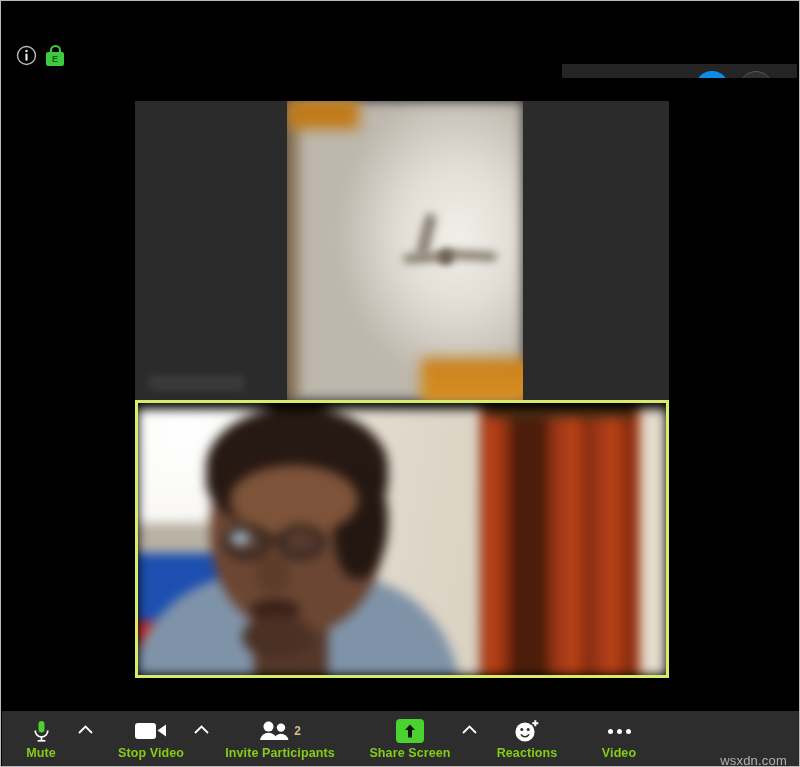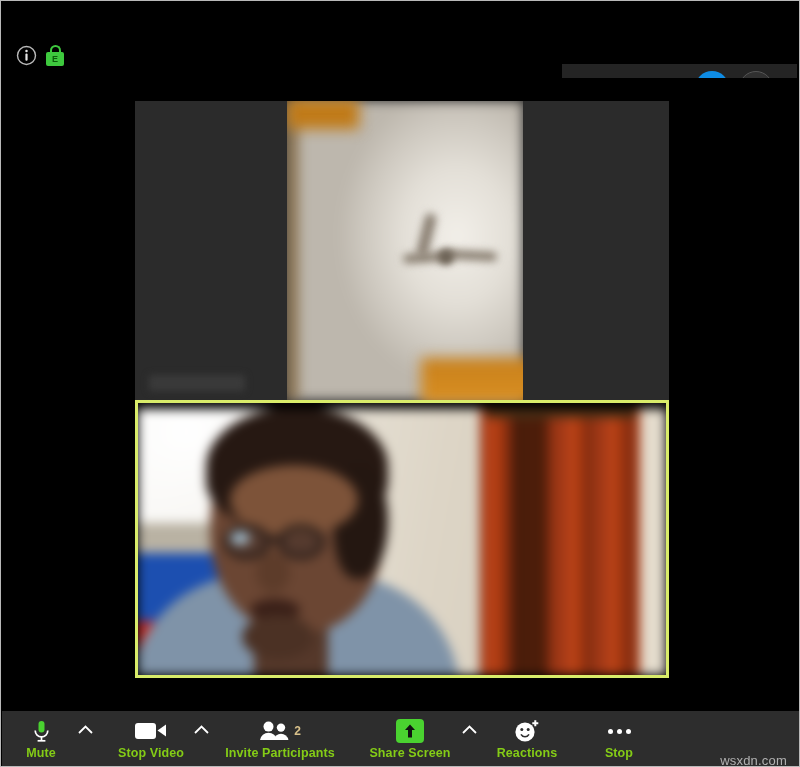--- a/index.html
+++ b/index.html
@@ -692,19 +692,19 @@
     </div>
 
     <div class="tb-item" style="width:62px;margin-left:24px;">
       <div class="glyph">
         <span class="dots">
           <i></i>
           <i></i>
           <i></i>
         </span>
       </div>
-      <div class="lbl">Stop</div>
+      <div class="lbl">Video</div>
     </div>
 
   </div>
 
   <div class="watermark">wsxdn.com</div>
 </div>
 
 </body></html>

